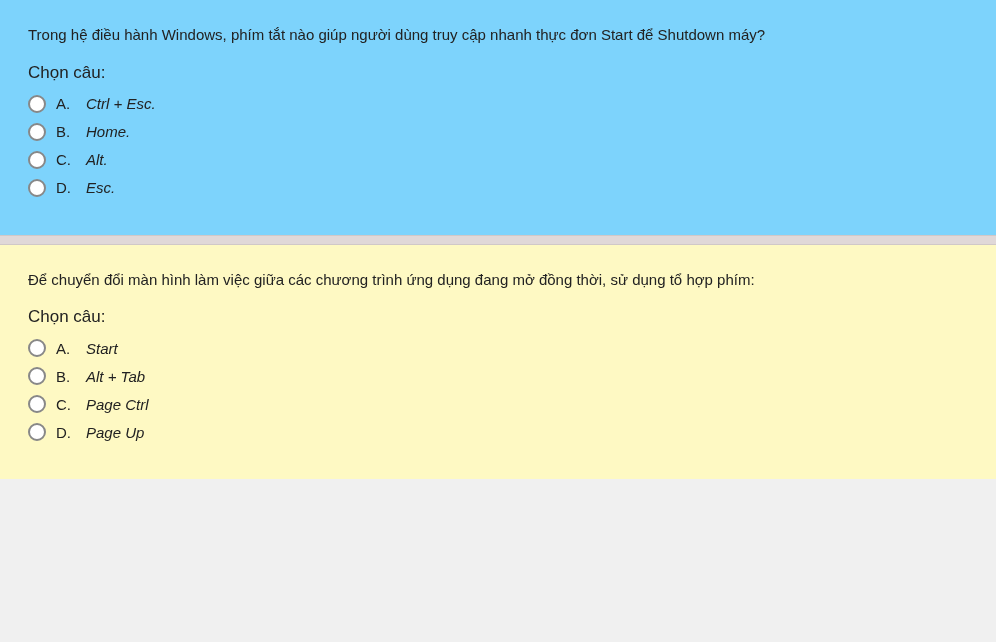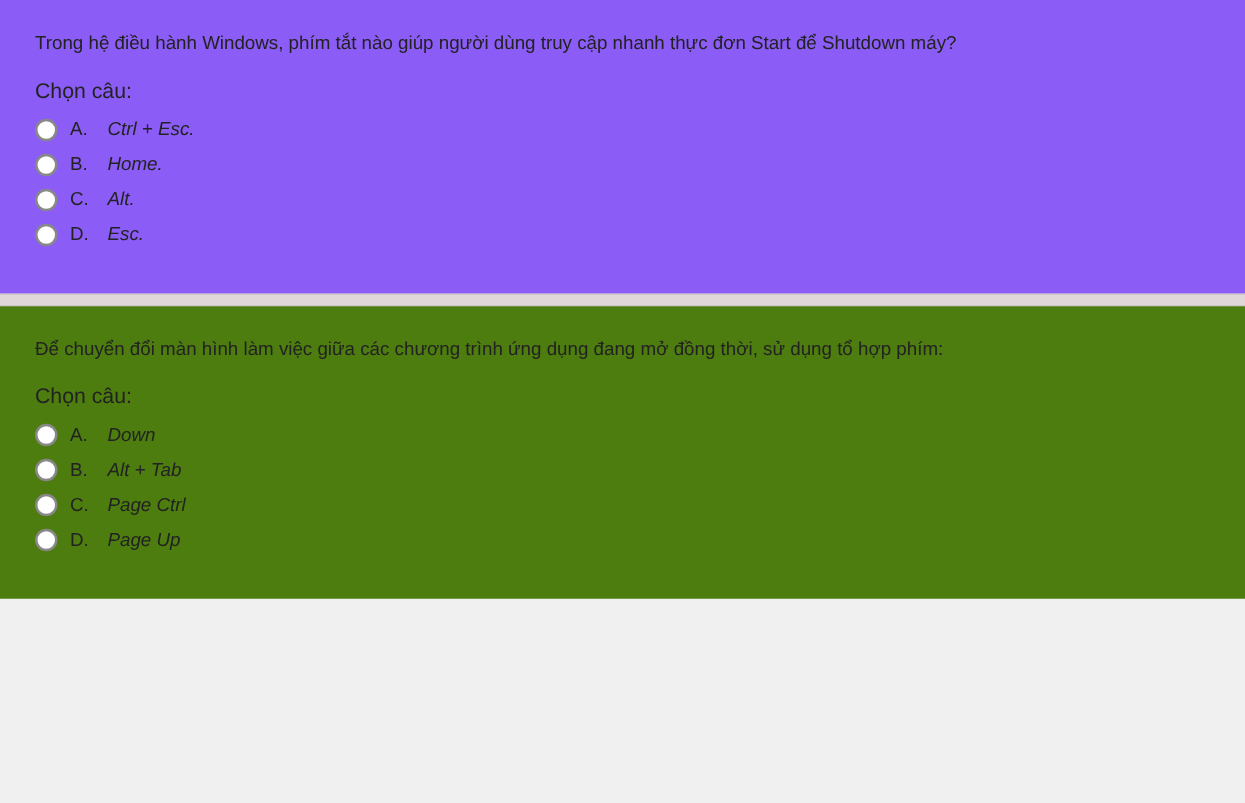--- a/index.html
+++ b/index.html
@@ -11,21 +11,21 @@
     body {
       width: 996px;
       min-height: 642px;
       background-color: #f0f0f0;
       font-family: Arial, sans-serif;
       font-size: 15px;
       color: #222;
     }
 
     .question-block {
-      background-color: #8b5cf6;
+      background-color: #7dd3fc;
       padding: 24px 28px 28px 28px;
     }
 
     .question-text {
       font-size: 15px;
       color: #222;
       margin-bottom: 16px;
       line-height: 1.5;
     }
 
@@ -72,21 +72,21 @@
     }
 
     .divider {
       height: 10px;
       background-color: #e0d8d8;
       border-top: 1px solid #d0c8c8;
       border-bottom: 1px solid #d0c8c8;
     }
 
     .question-block-2 {
-      background-color: #4d7c0f;
+      background-color: #fef9c3;
       padding: 24px 44px 28px 28px;
     }
   </style>
 </head>
 <body>
 
 <div class="question-block">
   <p class="question-text">Trong hệ điều hành Windows, phím tắt nào giúp người dùng truy cập nhanh thực đơn Start để Shutdown máy?</p>
   <p class="choose-label">Chọn câu:</p>
   <ul class="options-list">
@@ -115,21 +115,21 @@
 
 <div class="divider"></div>
 
 <div class="question-block-2">
   <p class="question-text">Để chuyển đổi màn hình làm việc giữa các chương trình ứng dụng đang mở đồng thời, sử dụng tổ hợp phím:</p>
   <p class="choose-label">Chọn câu:</p>
   <ul class="options-list">
     <li class="option-item">
       <span class="radio-circle"></span>
       <span class="option-letter">A.</span>
-      <span class="option-text">Down</span>
+      <span class="option-text">Start</span>
     </li>
     <li class="option-item">
       <span class="radio-circle"></span>
       <span class="option-letter">B.</span>
       <span class="option-text">Alt + Tab</span>
     </li>
     <li class="option-item">
       <span class="radio-circle"></span>
       <span class="option-letter">C.</span>
       <span class="option-text">Page Ctrl</span>

